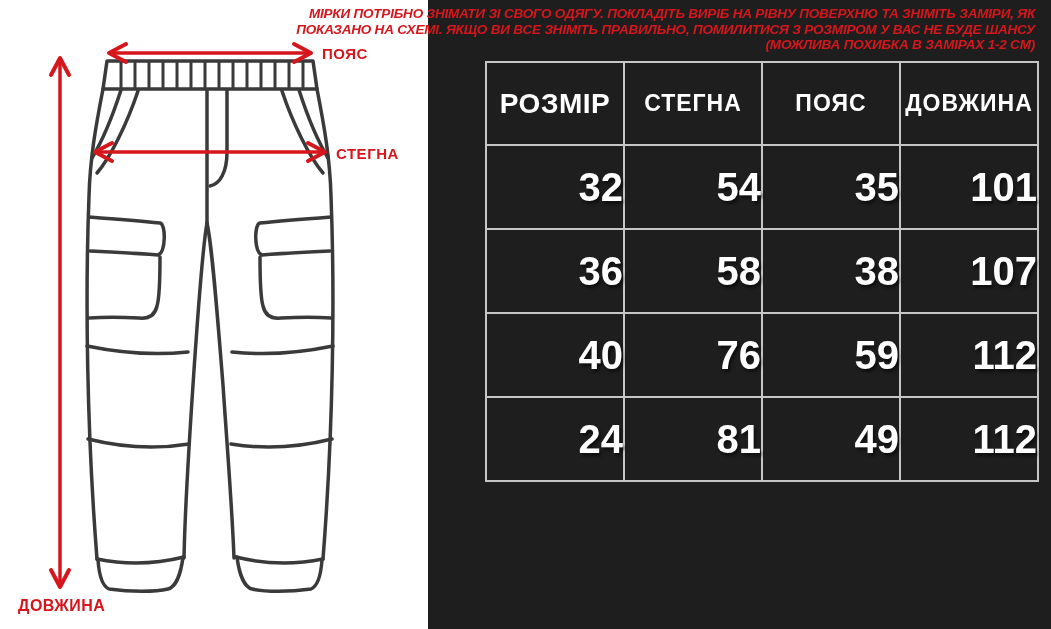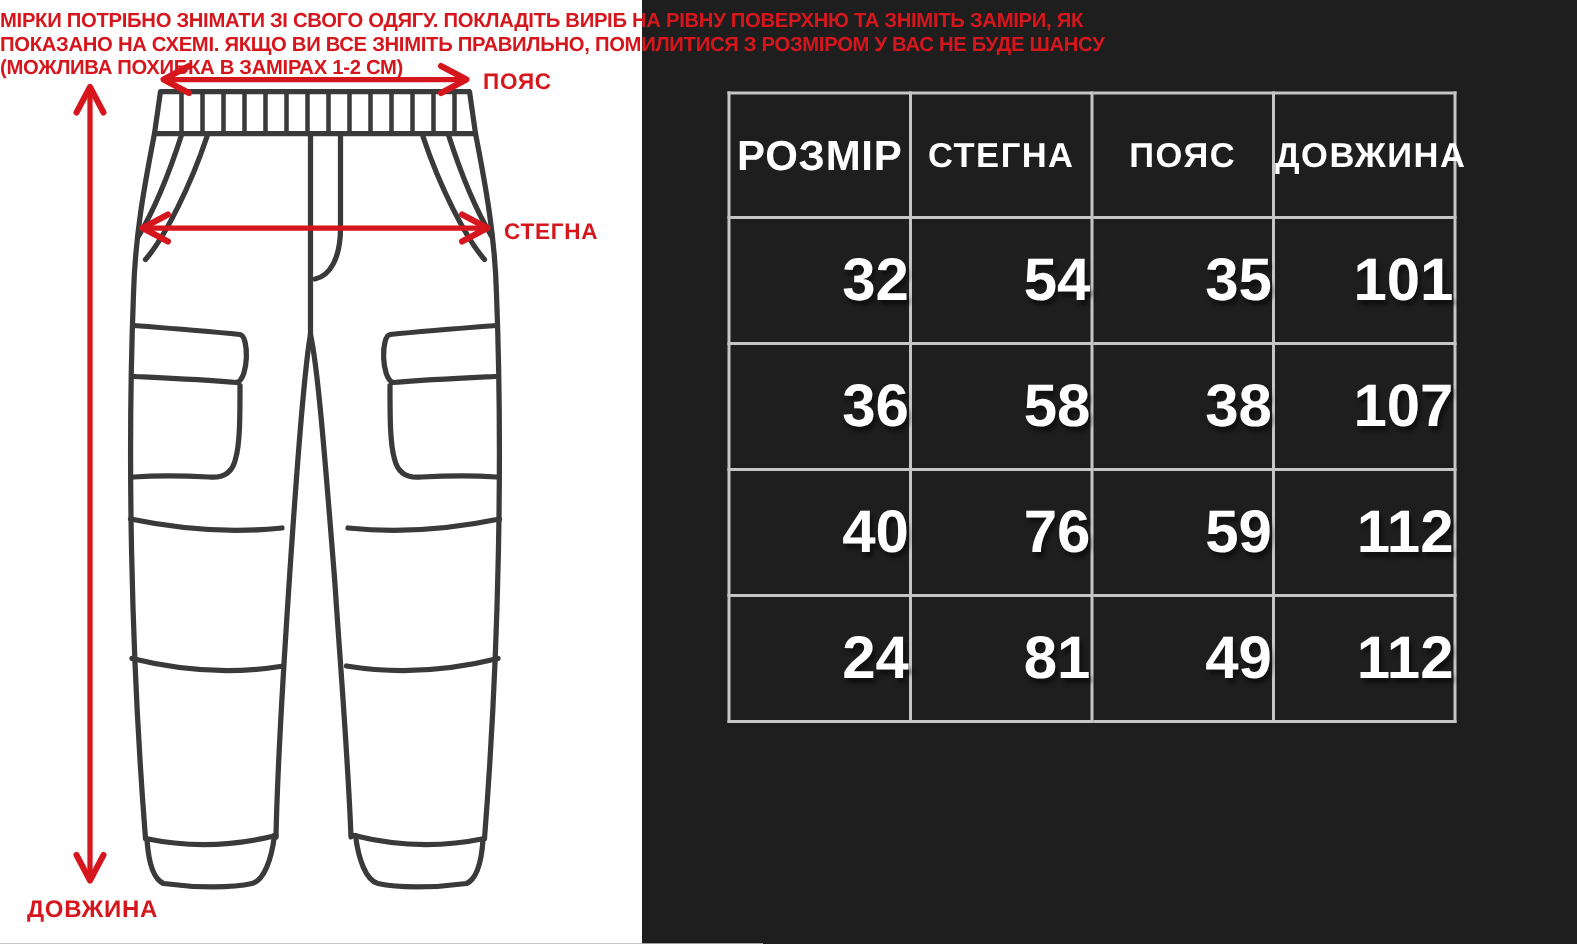--- a/index.html
+++ b/index.html
@@ -12,28 +12,29 @@
 
   
   .dark-panel {
     position:absolute; left:428px; top:0; width:623px; height:629px;
     background:#1e1e1e;
   }
 
   
   .instructions {
     position:absolute; top:6px; left:0; right:16px; z-index:3;
-    text-align:left; color:#d6161d; font-weight:bold;
+    text-align:right; color:#d6161d; font-weight:bold;
     font-size:13.5px; line-height:15.5px; letter-spacing:-0.2px;
     white-space:nowrap;
+    font-style:italic;
   }
 
   
   .size-table {
-    position:absolute; left:485px; top:61px; width:486px;
+    position:absolute; left:485px; top:61px; width:554px;
     border-collapse:collapse; table-layout:fixed;
     color:#ffffff; text-align:center; z-index:2;
   }
   .size-table th, .size-table td {
     border:2px solid #c6c6c6; vertical-align:middle; padding:0;
   }
   .size-table th {
     height:83px; font-size:23px; font-weight:bold; letter-spacing:1px;
   }
   .size-table th.col-size { font-size:28px; letter-spacing:0.5px; }

